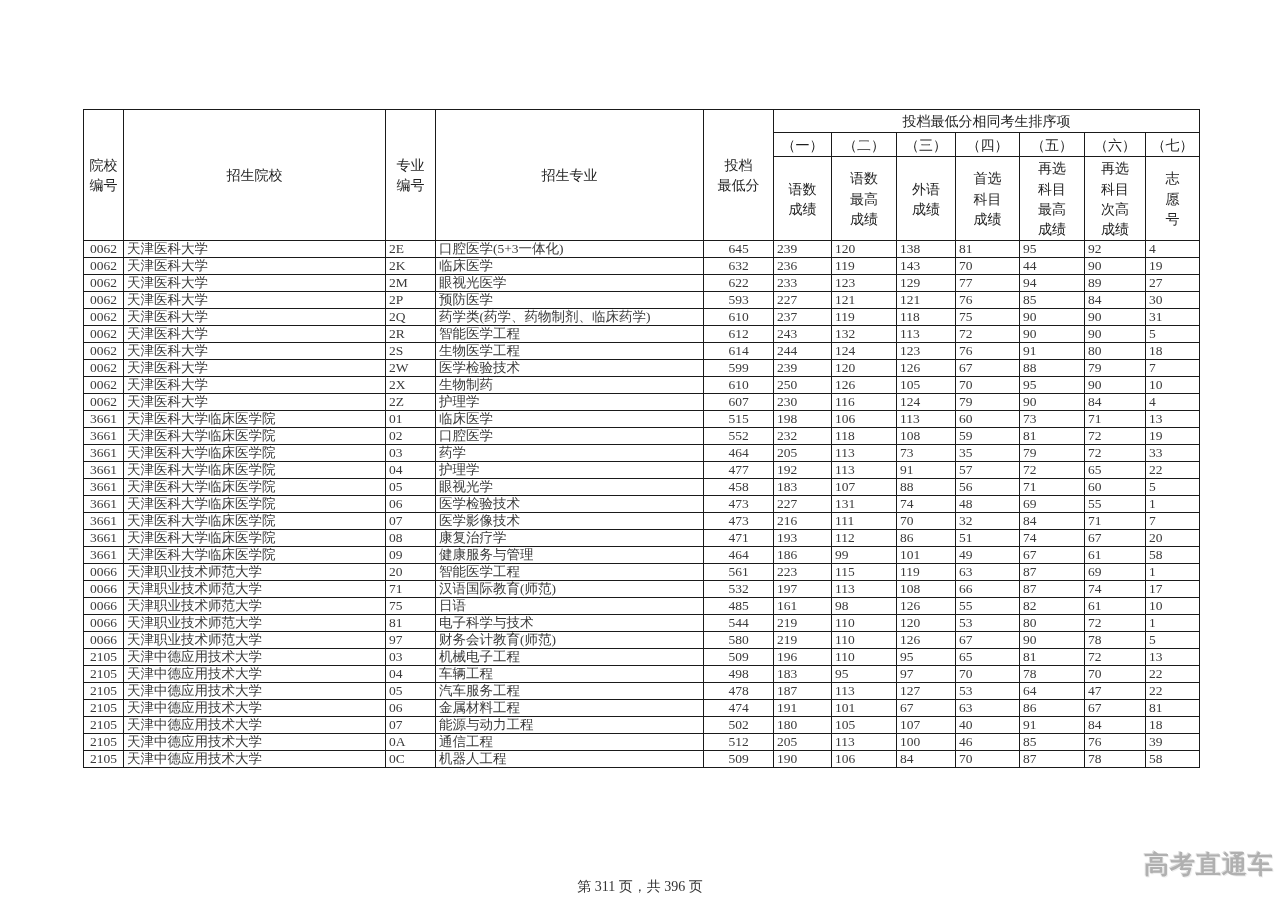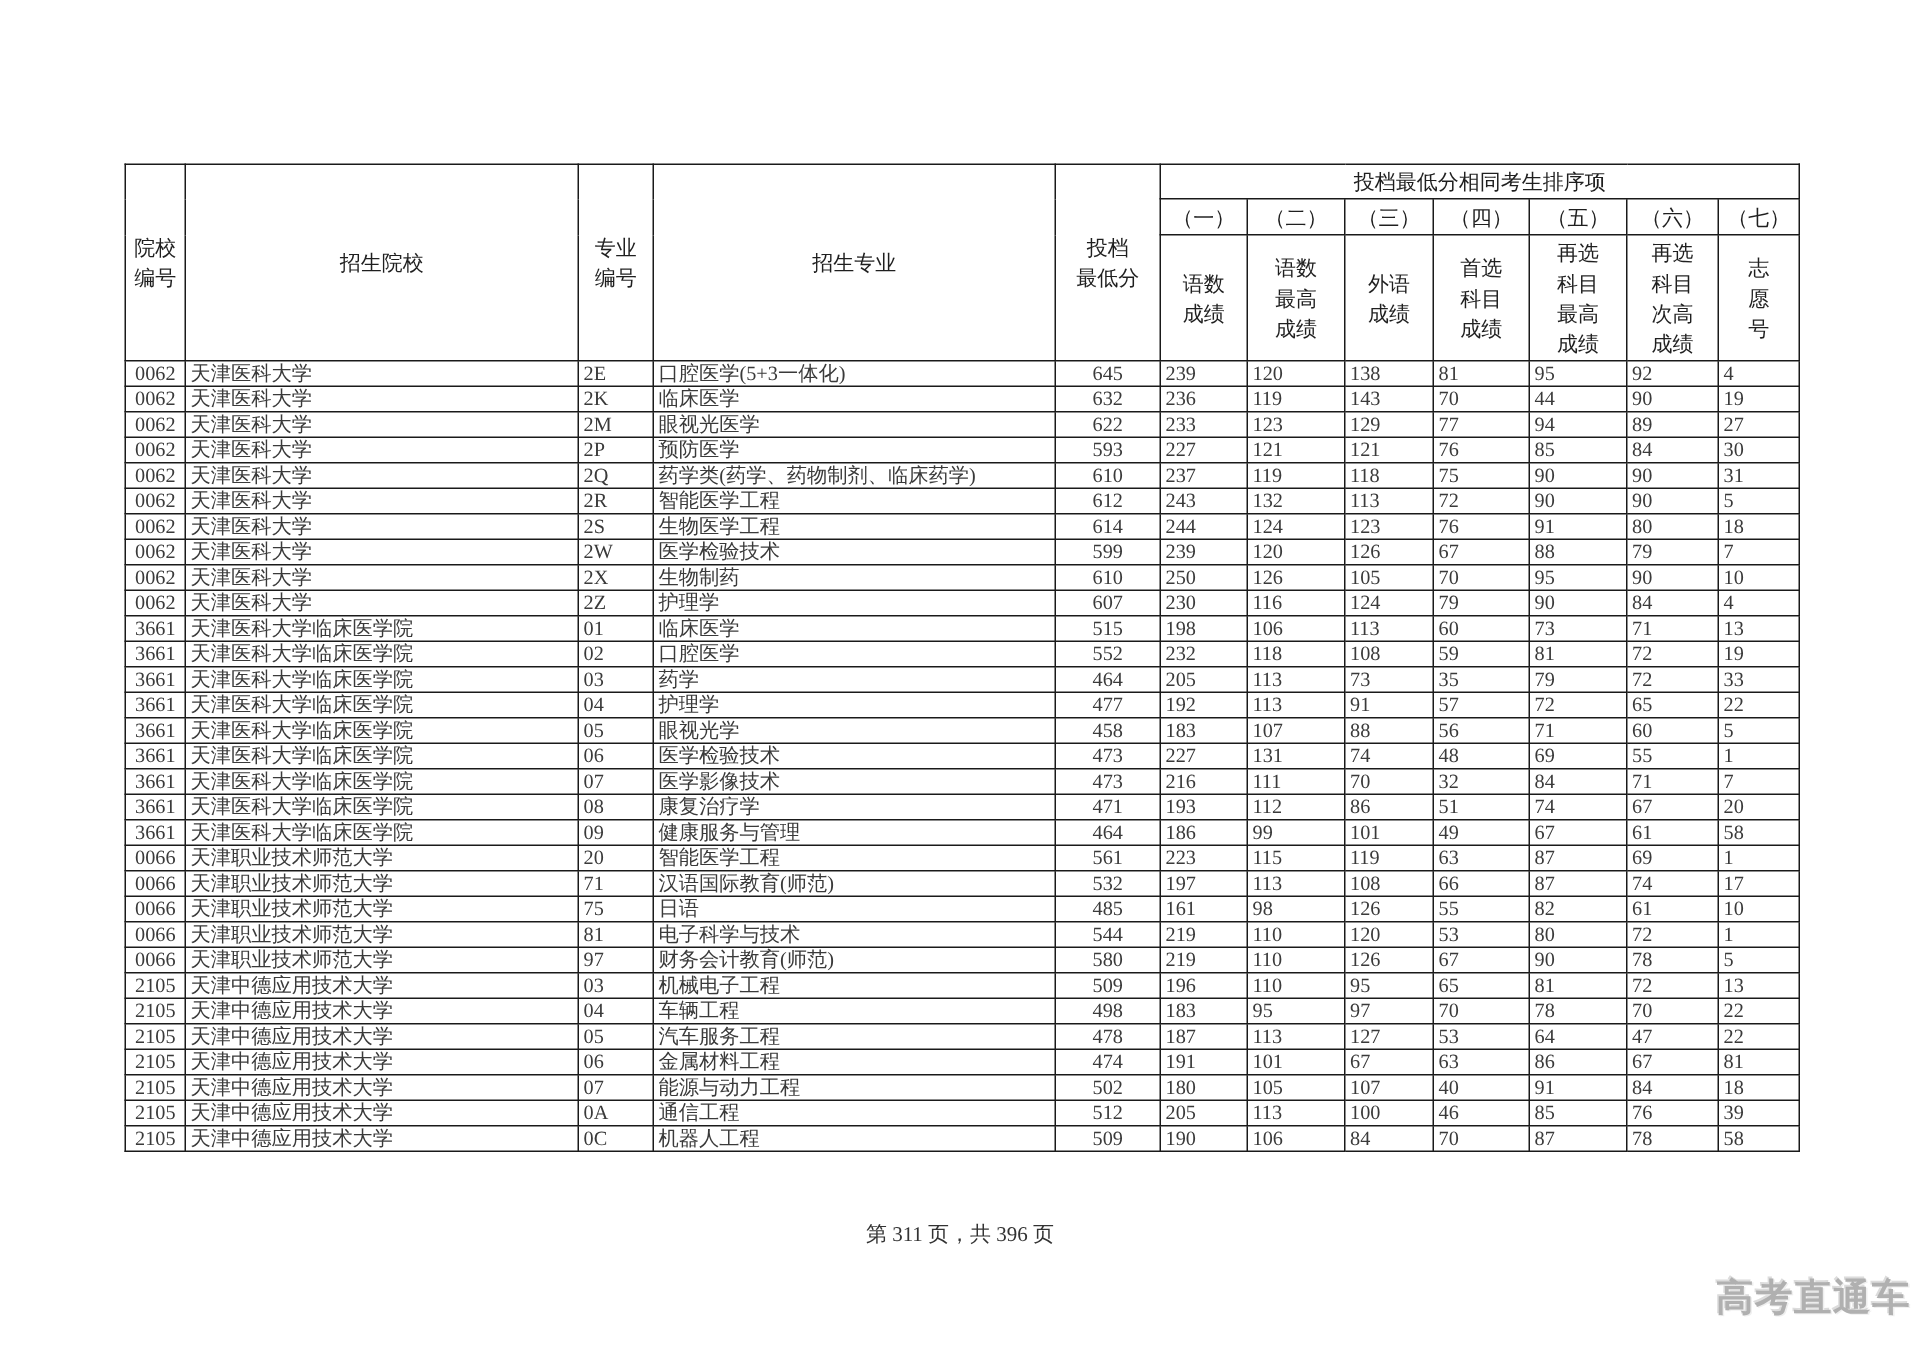--- a/index.html
+++ b/index.html
@@ -47,21 +47,21 @@
     padding: 0 3px;
     white-space: nowrap;
     color: #3a3a3a;
   }
   td.c-center { text-align: center; }
   td.c-left { text-align: left; }
   .footer {
     position: absolute;
     left: 0;
     right: 0;
-    top: 814px;
+    top: 878px;
     text-align: center;
     font-size: 14px;
     color: #333333;
     font-family: "Liberation Serif", "DejaVu Serif", serif;
   }
   .watermark {
     position: absolute;
     right: 6px;
     top: 848px;
     font-size: 25px;

